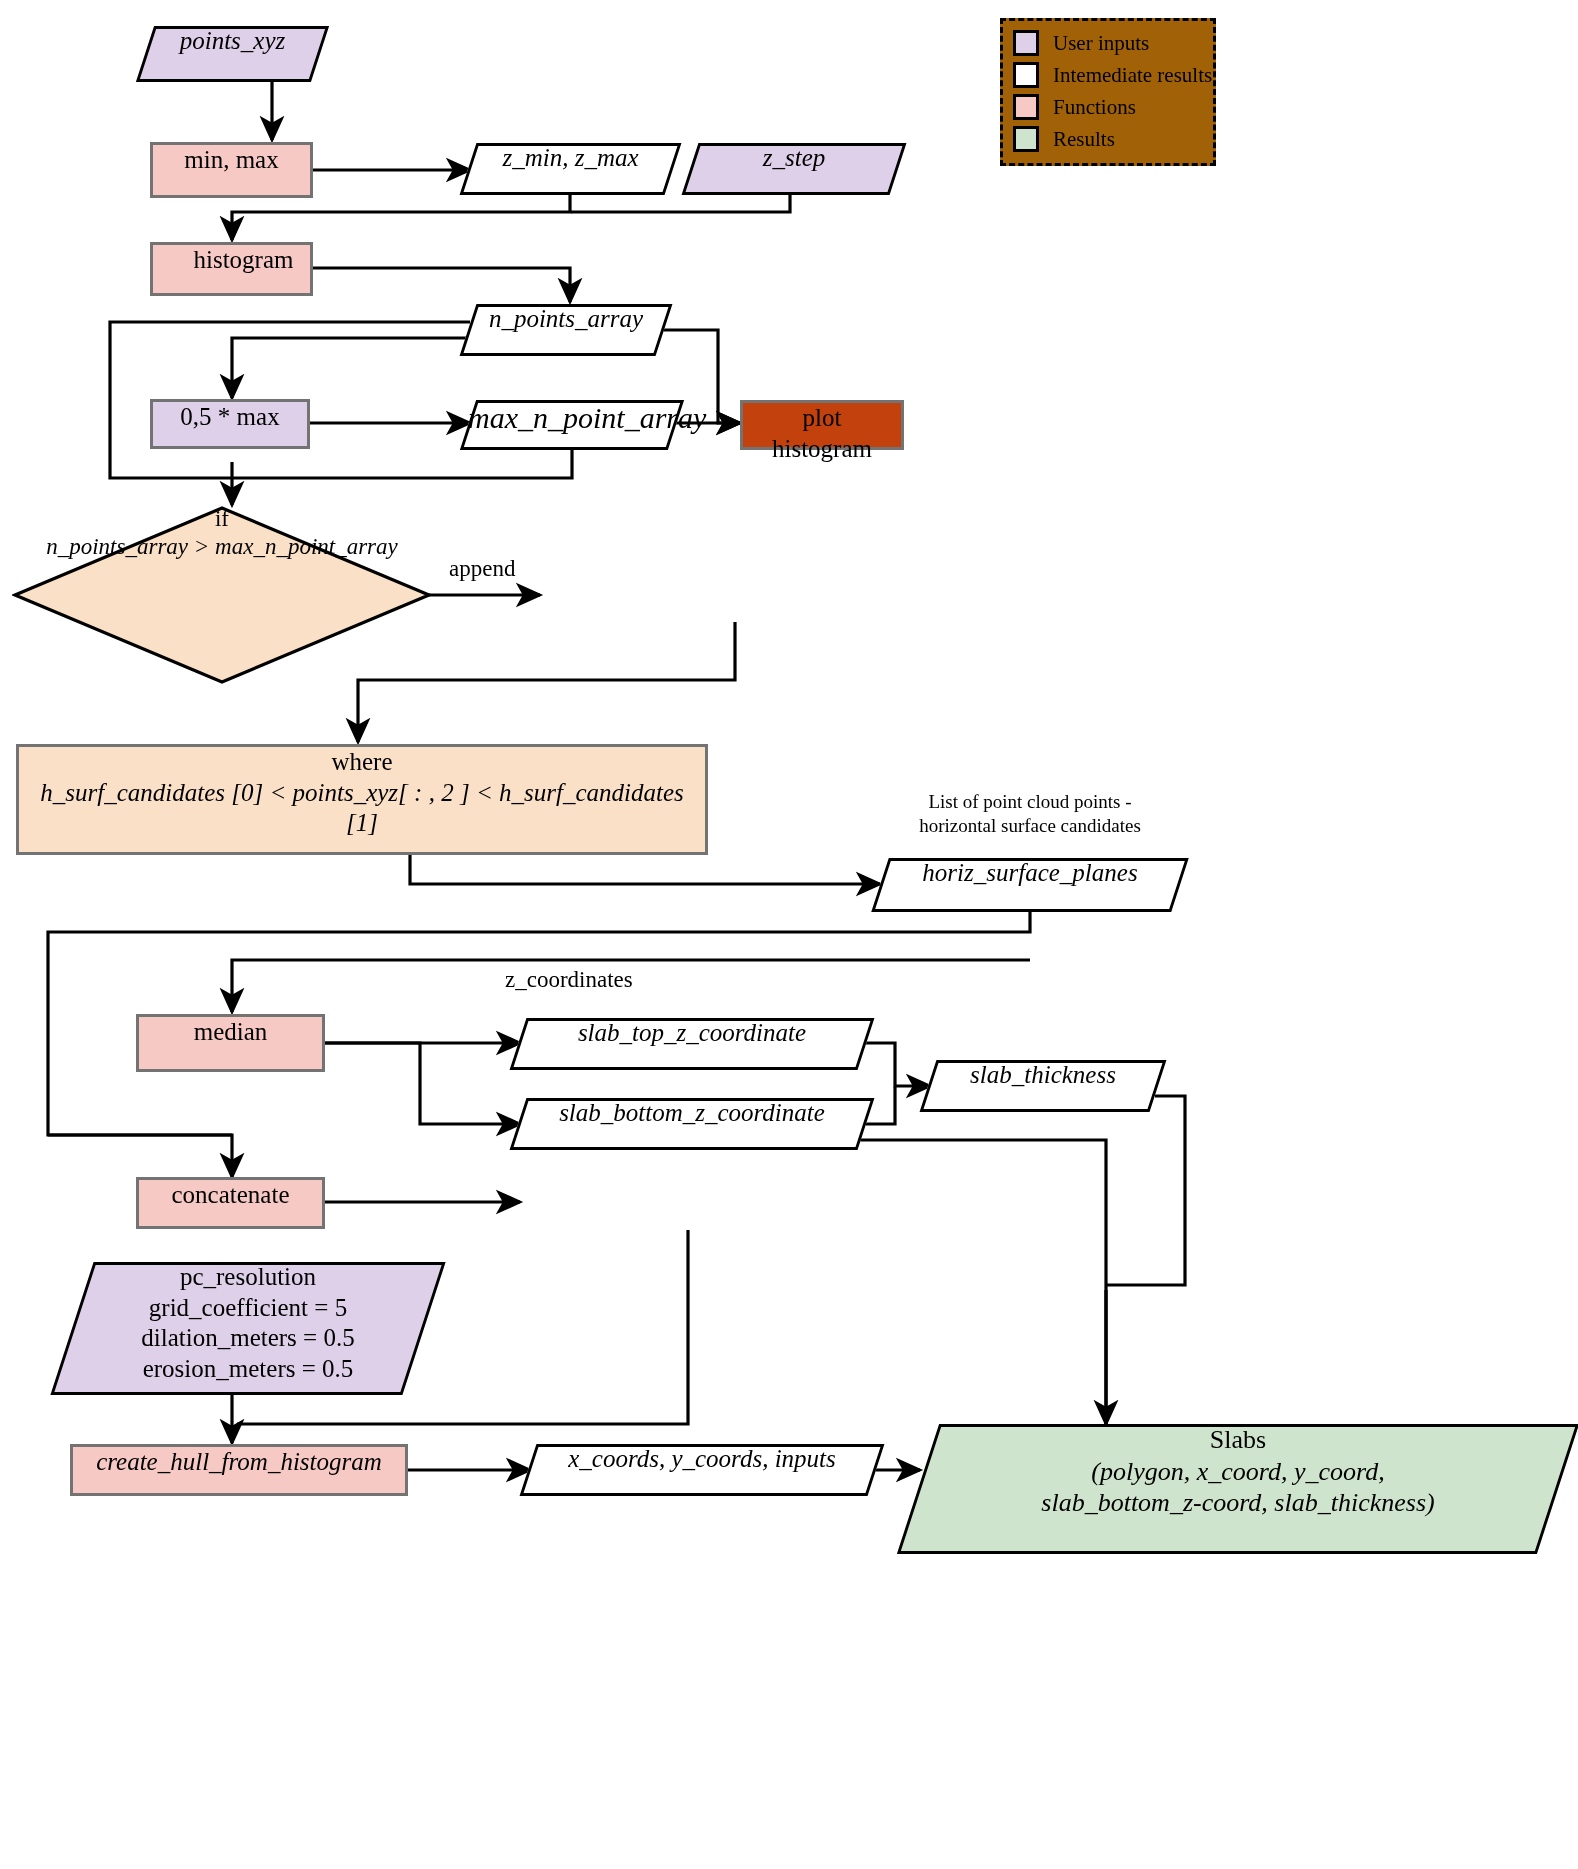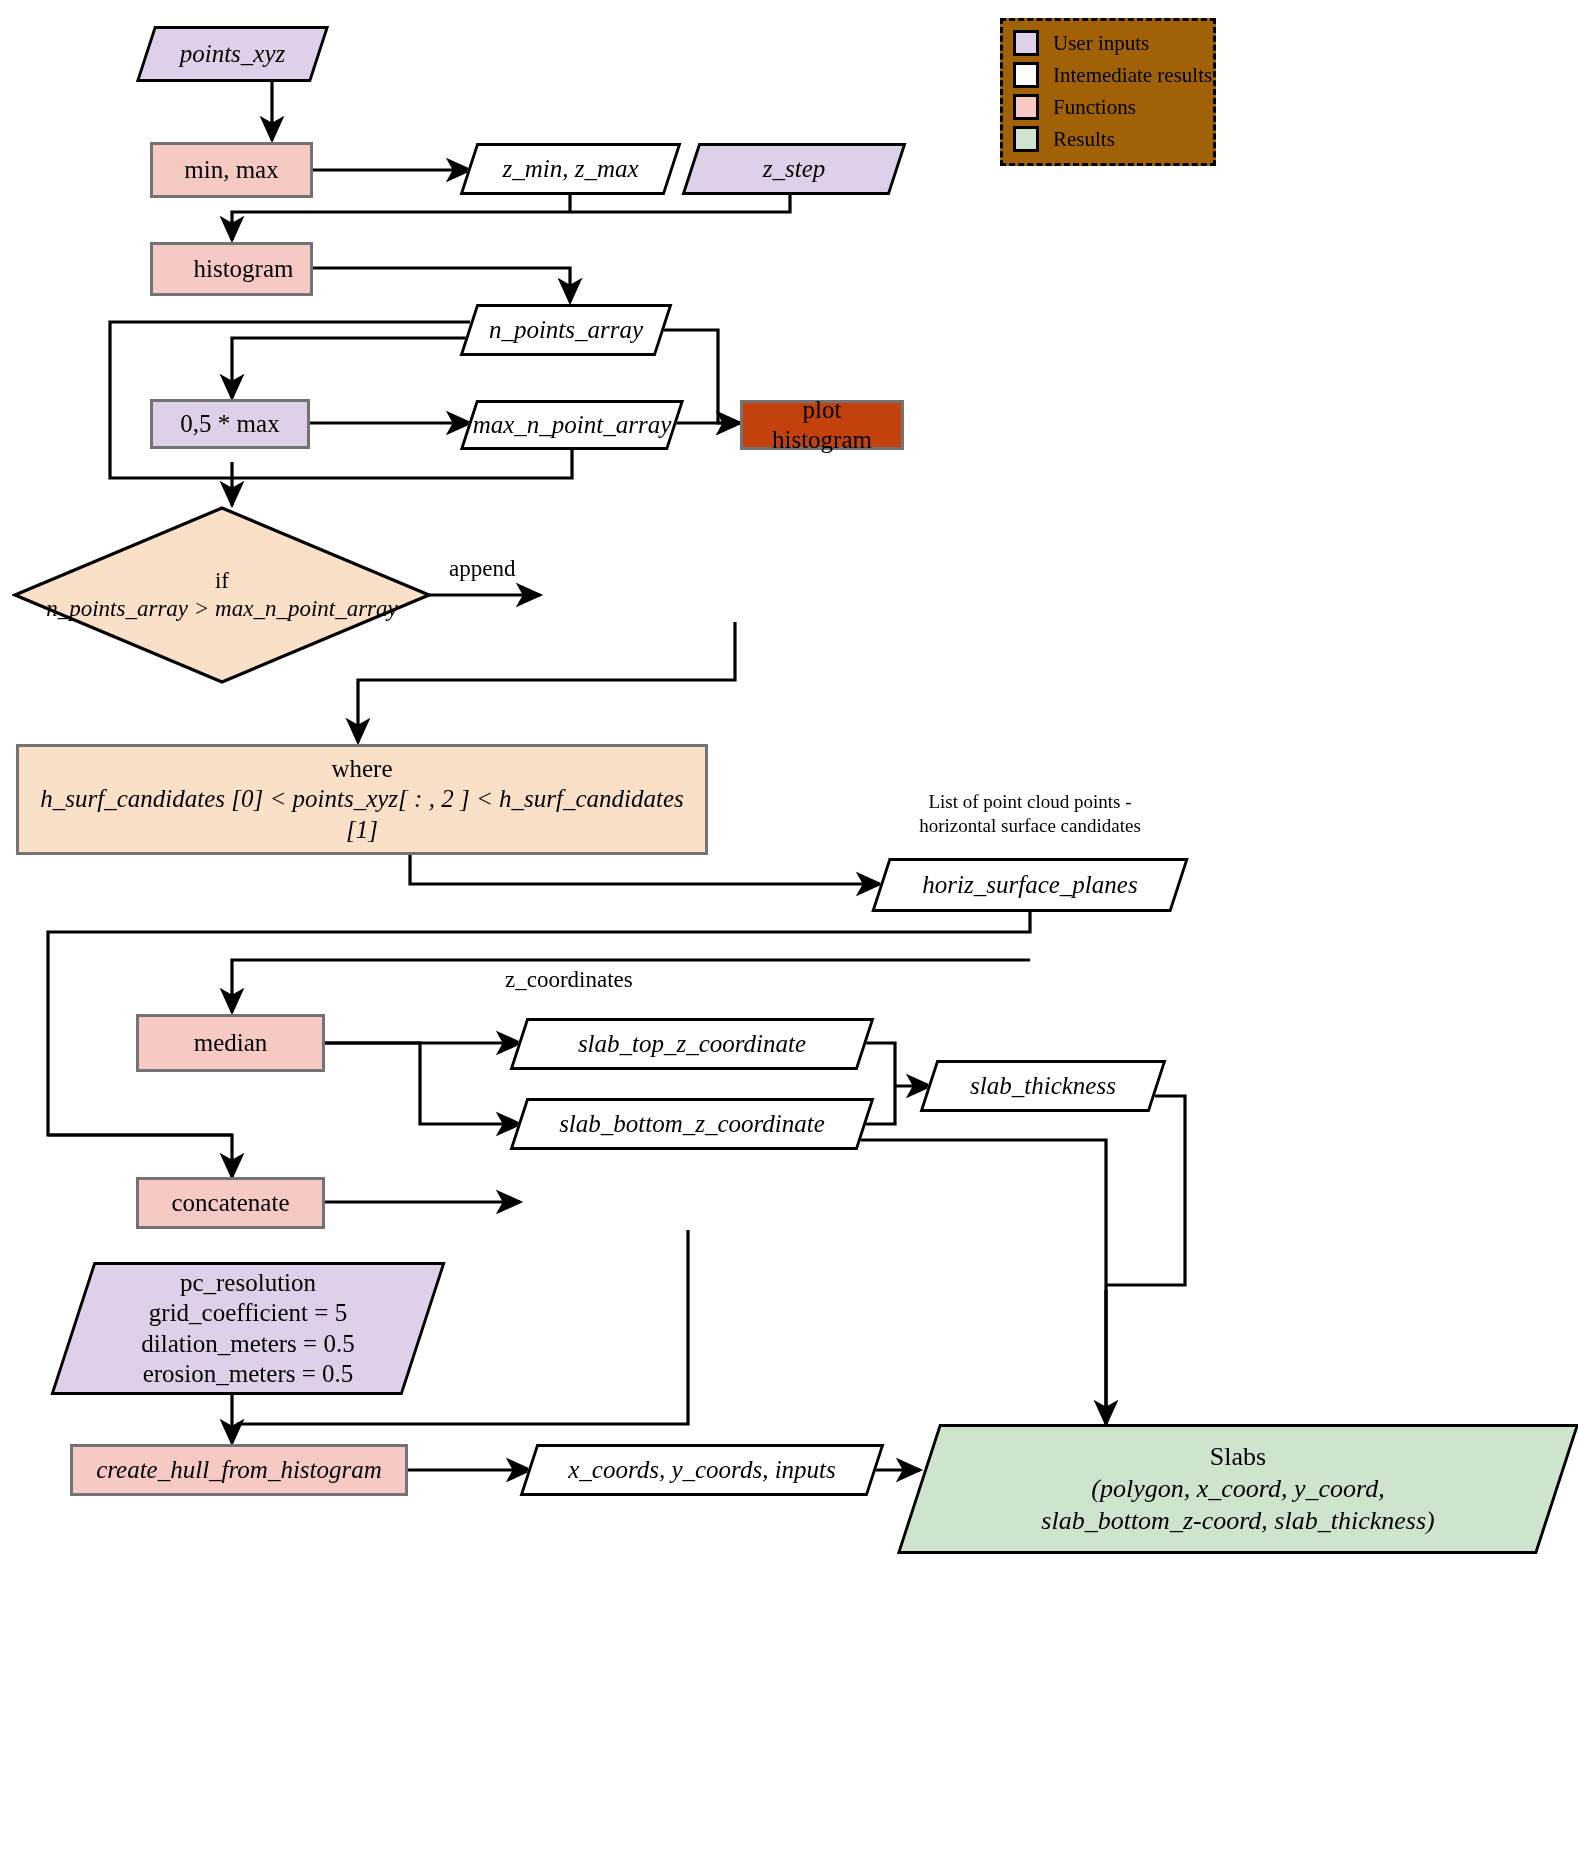--- a/index.html
+++ b/index.html
@@ -22,21 +22,21 @@
     position: absolute;
     left: 0; top: 0;
     width: 1578px;
     height: 1869px;
     pointer-events: none;
   }
   .node {
     position: absolute;
     box-sizing: border-box;
     display: flex;
-    align-items: center;
+    align-items: flex-start;
     justify-content: center;
     text-align: center;
     line-height: 1.22;
     z-index: 3;
   }
   .node .lbl { display: block; width: 100%; padding: 0 8px; }
 
   
   .rect {
     border: 3px solid #737373;
@@ -204,21 +204,21 @@
 
   <div class="node para inter" style="left:468px;top:304px;width:196px;height:52px;font-size:25px;">
     <span class="shape"></span>
     <span class="lbl it">n_points_array</span>
   </div>
 
   <div class="node rect user" style="left:150px;top:399px;width:160px;height:50px;font-size:25px;">
     <span class="lbl">0,5 * max</span>
   </div>
 
-  <div class="node para inter" style="left:468px;top:400px;width:208px;height:50px;font-size:25px;">
+  <div class="node para inter" style="left:468px;top:400px;width:208px;height:50px;font-size:30px;">
     <span class="shape"></span>
     <span class="lbl it">max_n_point_array</span>
   </div>
 
   <div class="node rect res" style="left:740px;top:400px;width:164px;height:50px;font-size:25px;">
     <span class="lbl">plot histogram</span>
   </div>
 
   <div class="node diamond" style="left:12px;top:505px;width:420px;height:180px;font-size:23px;">
     <svg class="shape" viewBox="0 0 420 180" xmlns="http://www.w3.org/2000/svg" preserveAspectRatio="none">

